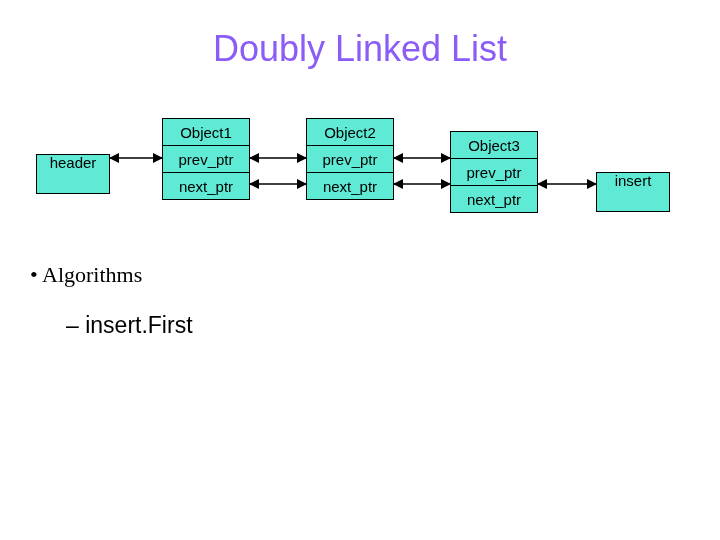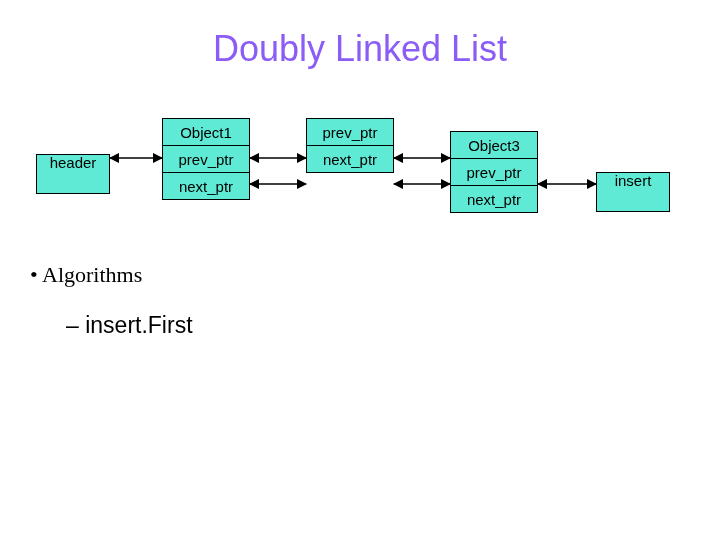--- a/index.html
+++ b/index.html
@@ -73,20 +73,21 @@
   <span>header</span>
 </div>
 
 <div class="box node" style="left:162px; top:118px;">
   <div class="cell">Object1</div>
   <div class="cell">prev_ptr</div>
   <div class="cell">next_ptr</div>
 </div>
 
 <div class="box node" style="left:306px; top:118px;">
+  <div class="cell">Object2</div>
   <div class="cell">prev_ptr</div>
   <div class="cell">next_ptr</div>
 </div>
 
 <div class="box node" style="left:450px; top:131px;">
   <div class="cell">Object3</div>
   <div class="cell">prev_ptr</div>
   <div class="cell">next_ptr</div>
 </div>
 

